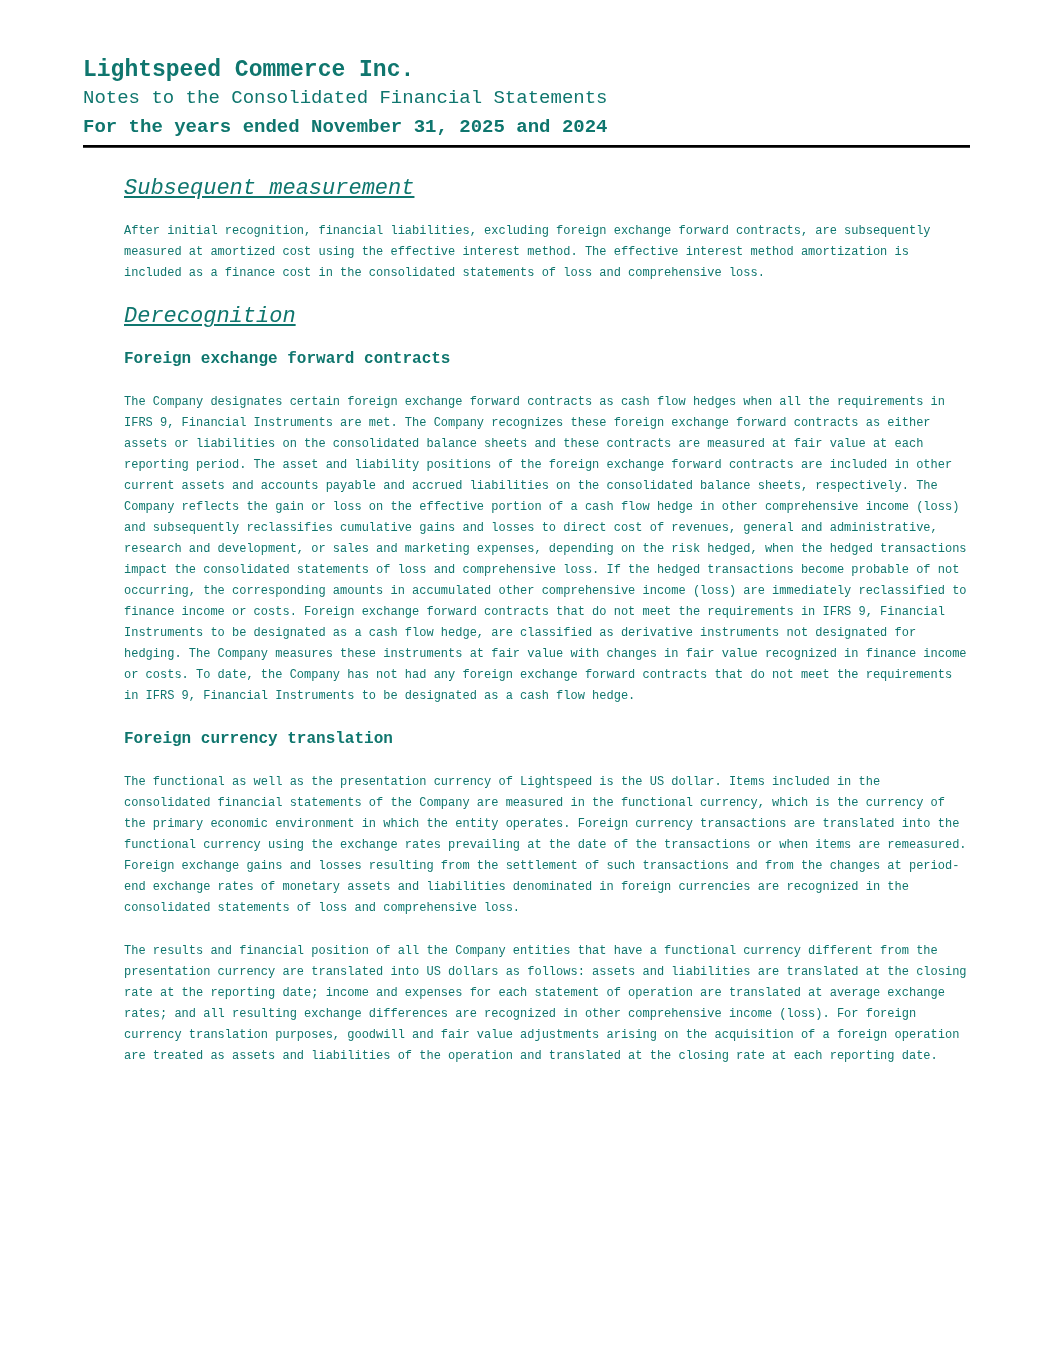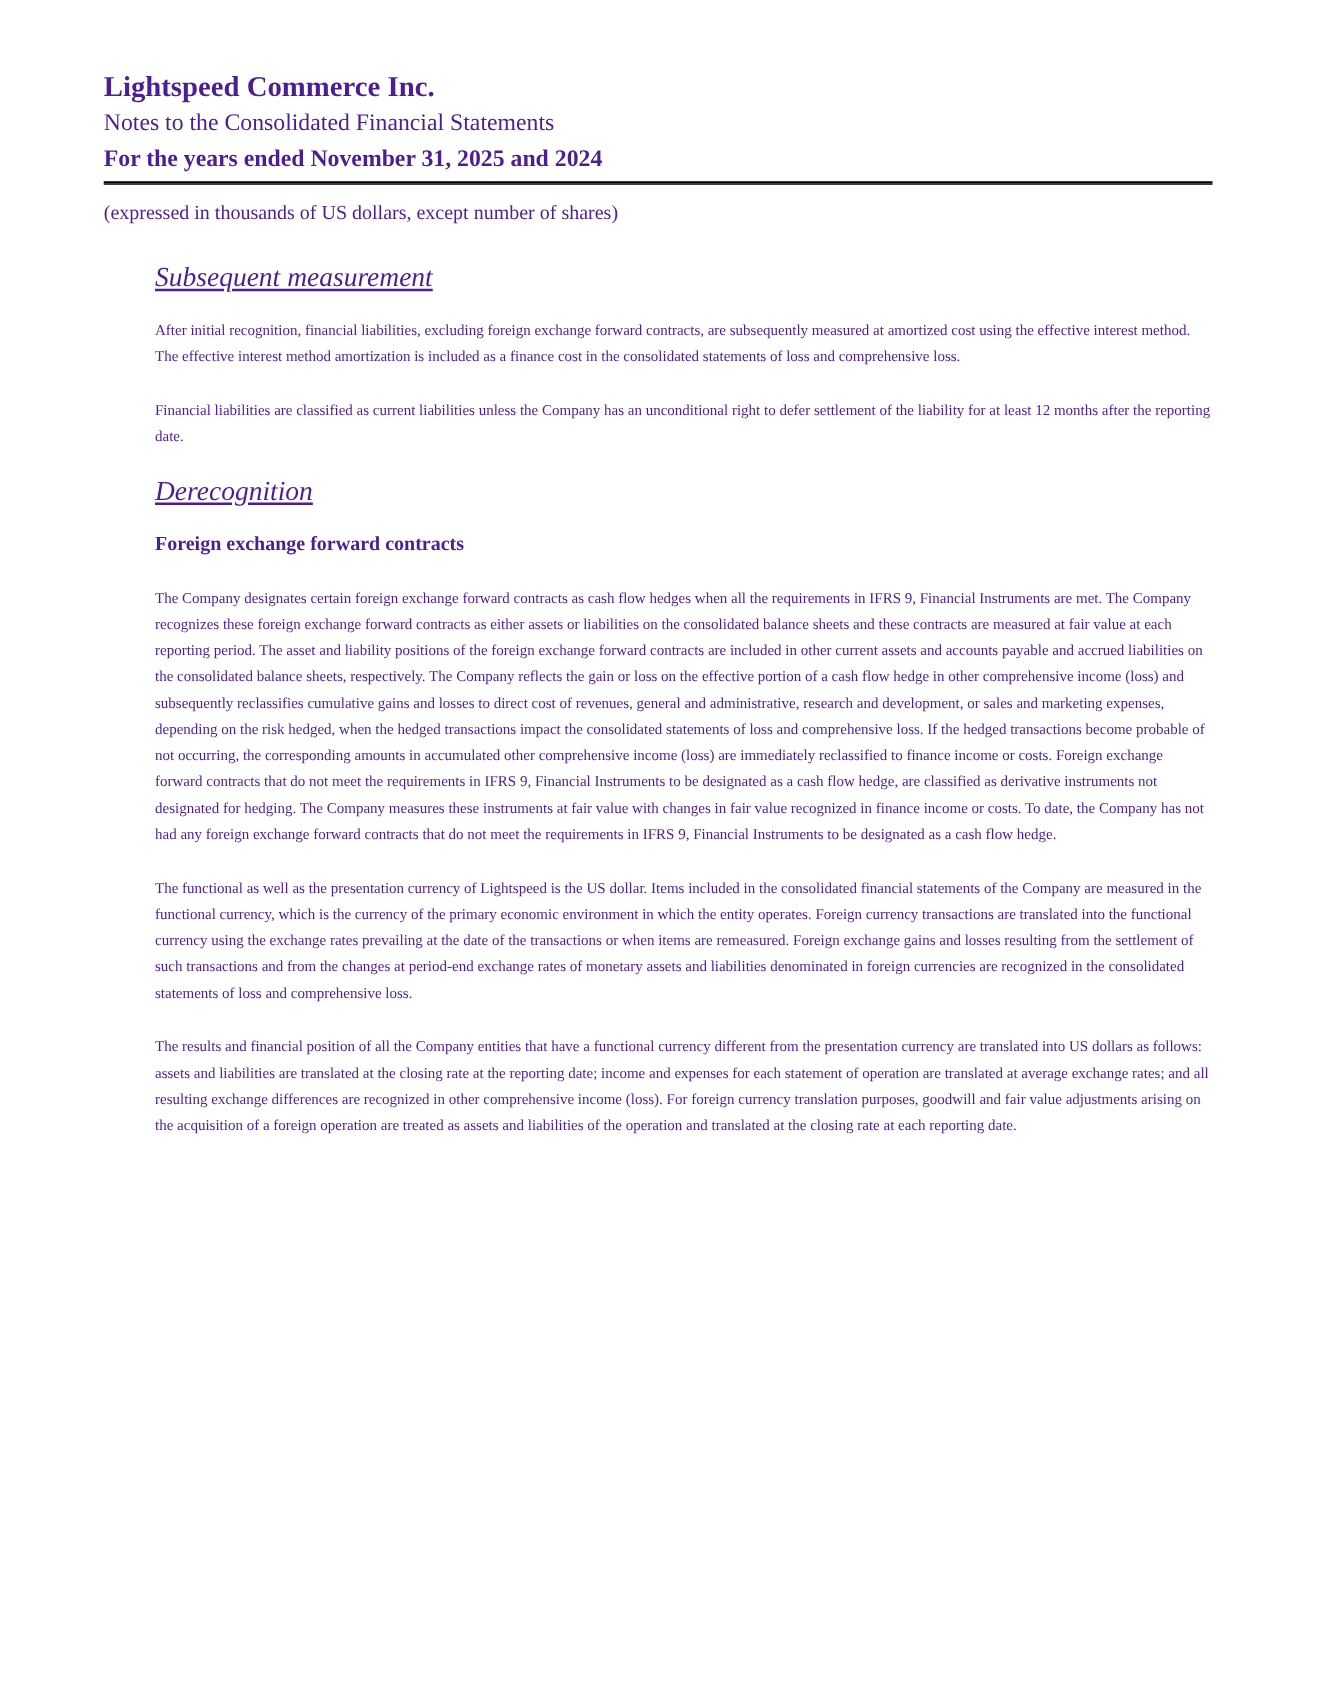--- a/index.html
+++ b/index.html
@@ -2,22 +2,22 @@
 <html><head>
 <meta charset="utf-8">
 <style>
   * { margin: 0; padding: 0; box-sizing: border-box; }
   html, body { background: #ffffff; }
   .page {
     position: relative;
     width: 1055px;
     height: 1190px;
     background: #ffffff;
-    color: #4c1d95;
-    font-family: Liberation Serif, serif;
+    color: #0f766e;
+    font-family: Liberation Mono, monospace;
     overflow: hidden;
   }
   .header {
     padding: 56px 85px 0 83px;
   }
   .doc-title {
     font-size: 23px;
     font-weight: bold;
     line-height: 28px;
   }
@@ -75,29 +75,28 @@
 </head>
 <body>
 
 <div class="page">
 
   <div class="header">
     <div class="doc-title">Lightspeed Commerce Inc.</div>
     <div class="doc-subtitle">Notes to the Consolidated Financial Statements</div>
     <div class="doc-period">For the years ended November 31, 2025 and 2024</div>
     <div class="header-rule"></div>
-    <div class="expressed">(expressed in thousands of US dollars, except number of shares)</div>
   </div>
 
   <div class="content">
     <div class="block h-italic">Subsequent measurement</div>
     <div class="block para">After initial recognition, financial liabilities, excluding foreign exchange forward contracts, are subsequently measured at amortized cost using the effective interest method. The effective interest method amortization is included as a finance cost in the consolidated statements of loss and comprehensive loss.</div>
-    <div class="block para">Financial liabilities are classified as current liabilities unless the Company has an unconditional right to defer settlement of the liability for at least 12 months after the reporting date.</div>
     <div class="block h-italic">Derecognition</div>
     <div class="block h-bold">Foreign exchange forward contracts</div>
     <div class="block para">The Company designates certain foreign exchange forward contracts as cash flow hedges when all the requirements in IFRS 9, Financial Instruments are met. The Company recognizes these foreign exchange forward contracts as either assets or liabilities on the consolidated balance sheets and these contracts are measured at fair value at each reporting period. The asset and liability positions of the foreign exchange forward contracts are included in other current assets and accounts payable and accrued liabilities on the consolidated balance sheets, respectively. The Company reflects the gain or loss on the effective portion of a cash flow hedge in other comprehensive income (loss) and subsequently reclassifies cumulative gains and losses to direct cost of revenues, general and administrative, research and development, or sales and marketing expenses, depending on the risk hedged, when the hedged transactions impact the consolidated statements of loss and comprehensive loss. If the hedged transactions become probable of not occurring, the corresponding amounts in accumulated other comprehensive income (loss) are immediately reclassified to finance income or costs. Foreign exchange forward contracts that do not meet the requirements in IFRS 9, Financial Instruments to be designated as a cash flow hedge, are classified as derivative instruments not designated for hedging. The Company measures these instruments at fair value with changes in fair value recognized in finance income or costs. To date, the Company has not had any foreign exchange forward contracts that do not meet the requirements in IFRS 9, Financial Instruments to be designated as a cash flow hedge.</div>
+    <div class="block h-bold">Foreign currency translation</div>
     <div class="block para">The functional as well as the presentation currency of Lightspeed is the US dollar. Items included in the consolidated financial statements of the Company are measured in the functional currency, which is the currency of the primary economic environment in which the entity operates. Foreign currency transactions are translated into the functional currency using the exchange rates prevailing at the date of the transactions or when items are remeasured. Foreign exchange gains and losses resulting from the settlement of such transactions and from the changes at period-end exchange rates of monetary assets and liabilities denominated in foreign currencies are recognized in the consolidated statements of loss and comprehensive loss.</div>
     <div class="block para">The results and financial position of all the Company entities that have a functional currency different from the presentation currency are translated into US dollars as follows: assets and liabilities are translated at the closing rate at the reporting date; income and expenses for each statement of operation are translated at average exchange rates; and all resulting exchange differences are recognized in other comprehensive income (loss). For foreign currency translation purposes, goodwill and fair value adjustments arising on the acquisition of a foreign operation are treated as assets and liabilities of the operation and translated at the closing rate at each reporting date.</div>
   </div>
 
   <div class="page-number">19</div>
 
 </div>
 
 </body></html>

